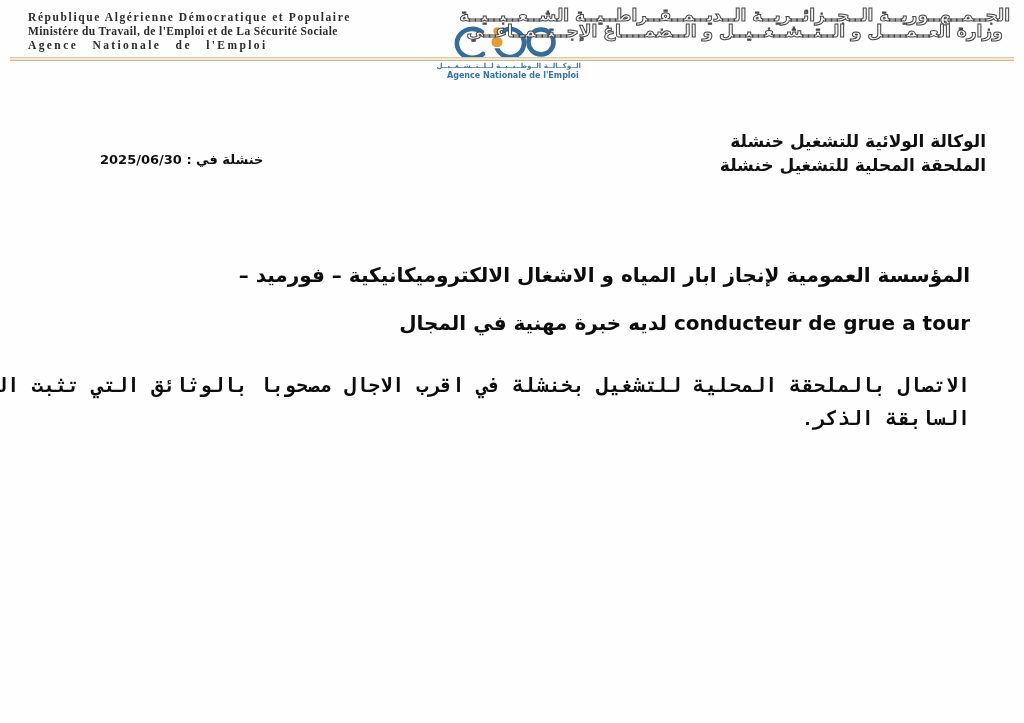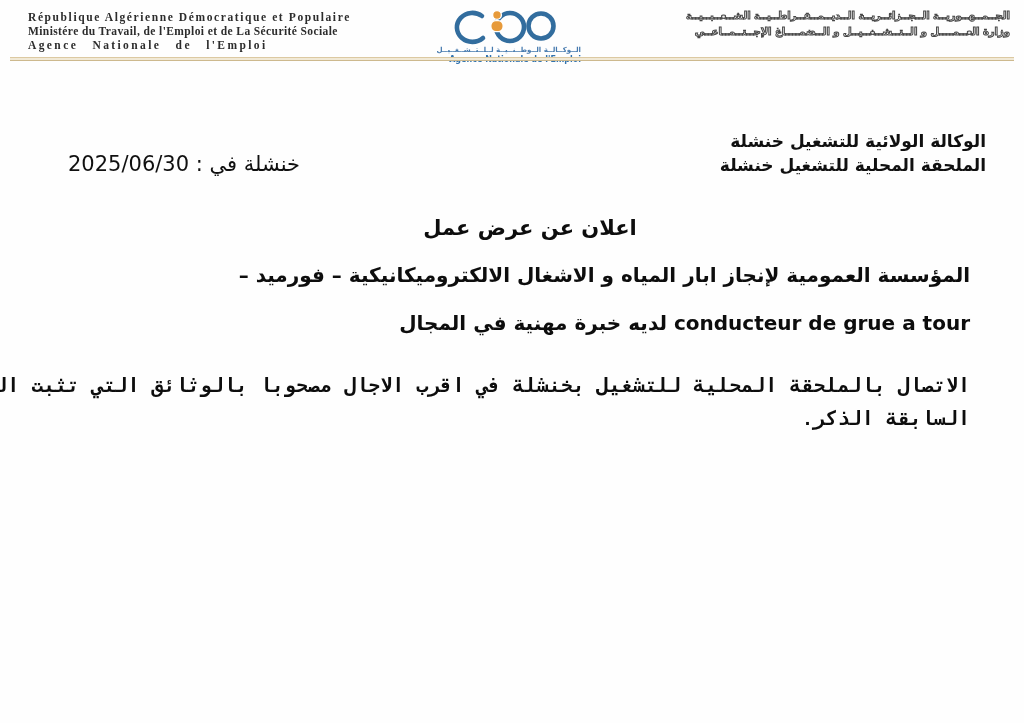--- a/index.html
+++ b/index.html
@@ -18,36 +18,36 @@
     position: absolute; left: 28px; top: 10px; width: 405px;
     font-family: "Liberation Serif", "DejaVu Serif", serif;
     font-weight: bold; color: #2c2c2c;
     font-size: 11.5px; line-height: 14px;
   }
   .header-left .hl1 { letter-spacing: 1.6px; }
   .header-left .hl2 { letter-spacing: 0.4px; }
   .header-left .hl3 { letter-spacing: 2.4px; word-spacing: 9px; }
 
   
-  .logo-block { position: absolute; left: 447px; top: 8px; width: 134px; text-align: right; }
+  .logo-block { position: absolute; left: 447px; top: 24px; width: 134px; text-align: left; }
   .logo-block svg { display: block; margin: 0 auto; }
   .logo-caption-ar {
     direction: rtl; font-size: 7px; font-weight: bold; color: #4579ae;
     line-height: 7px; white-space: nowrap; margin-top: 1px;
   }
   .logo-caption-fr {
     font-size: 8px; font-weight: bold; color: #3273ae;
     line-height: 9px; white-space: nowrap; margin-top: 1px;
   }
 
   
   .header-right {
     position: absolute; right: 14px; top: 8px;
-    direction: rtl; text-align: right;
-    font-size: 10px; line-height: 15.5px; font-weight: bold;
+    direction: rtl; text-align: center;
+    font-size: 17px; line-height: 15.5px; font-weight: bold;
     color: #f3f3f3;
     -webkit-text-stroke: 1px #474747;
     text-shadow: 0 0 0.5px #555;
   }
   .header-right div { white-space: nowrap; }
   .header-right .hr3 { padding-left: 14px; word-spacing: 14px; }
 
   
   .rule {
     position: absolute; left: 10px; right: 10px; top: 57px; height: 4px;
@@ -57,22 +57,22 @@
   
   .agency-block {
     position: absolute; right: 38px; top: 94px;
     direction: rtl; text-align: right;
     font-size: 17px; font-weight: bold; line-height: 24px; color: #101010; margin-top: 35px;
   }
   .agency-block div { white-space: nowrap; }
 
   
   .date-line {
-    position: absolute; left: 68px; top: 152px;
-    direction: rtl; font-size: 21px; font-weight: normal; color: #101010;
+    position: absolute; left: 100px; top: 152px;
+    direction: rtl; font-size: 13px; font-weight: bold; color: #101010;
     white-space: nowrap;
   }
 
   
   .announce-title {
     position: absolute; left: 90px; right: 54px; top: 216px;
     direction: rtl; text-align: center;
     font-size: 21px; font-weight: bold; color: #0d0d0d;
   }
 
@@ -121,21 +121,20 @@
 
   <div class="rule"></div>
 
   <div class="agency-block">
     <div>الوكالة الولائية للتشغيل خنشلة</div>
     <div>الملحقة المحلية للتشغيل خنشلة</div>
   </div>
 
   <div class="date-line">خنشلة في : 2025/06/30</div>
 
-  <div class="announce-title">اعلان عن عرض عمل</div>
 
   <div class="body-block">
     <div class="line line-company">المؤسسة العمومية لإنجاز ابار المياه و الاشغال الالكتروميكانيكية – فورميد –</div>
     <div class="line line-position">conducteur de grue a tour لديه خبرة مهنية في المجال</div>
     <div class="contact-par">
       <div class="line">الاتصال بالملحقة المحلية للتشغيل بخنشلة في اقرب الاجال مصحوبا بالوثائق التي تثبت الشروط</div>
       <div class="line">السابقة الذكر.</div>
     </div>
   </div>
 

